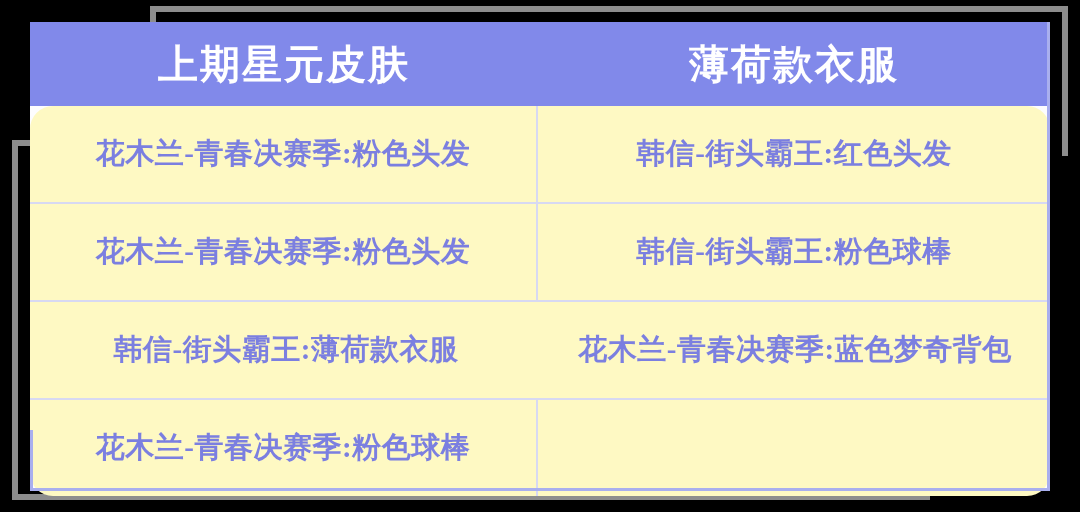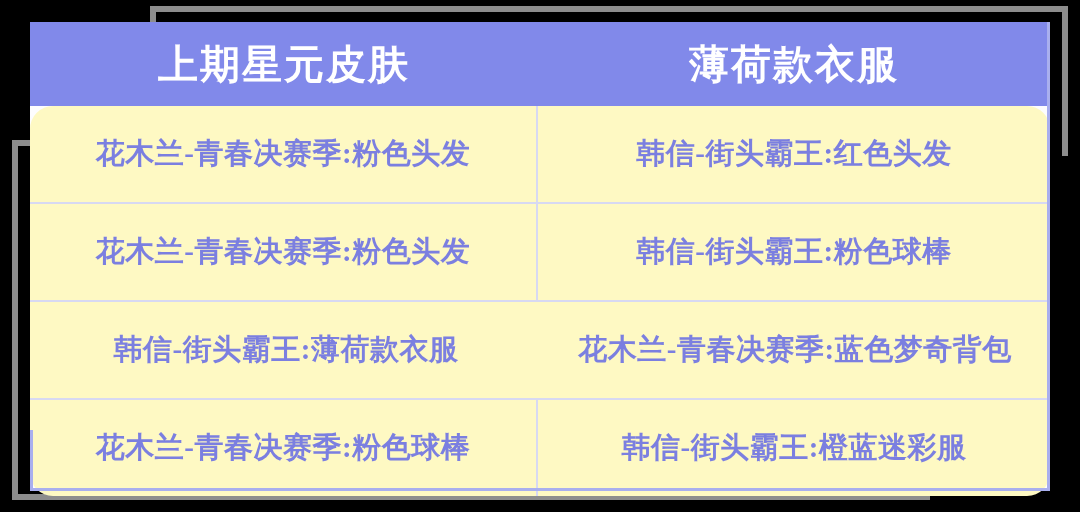--- a/index.html
+++ b/index.html
@@ -134,21 +134,20 @@
         <div class="tcell right-col">韩信-街头霸王:粉色球棒</div>
       </div>
 
       <div class="trow">
         <div class="tcell right-col">韩信-街头霸王:薄荷款衣服</div>
         <div class="tcell left-col">花木兰-青春决赛季:蓝色梦奇背包</div>
       </div>
 
       <div class="trow">
         <div class="tcell left-col">花木兰-青春决赛季:粉色球棒</div>
-        <div class="tcell right-col">韩信-街头霸王:橙蓝迷彩服</div>
       </div>
 
     </div>
   </div>
 
   <div class="card-edge edge-bottom"></div>
   <div class="card-edge edge-right"></div>
   <div class="card-edge edge-left"></div>
 
 </div>

